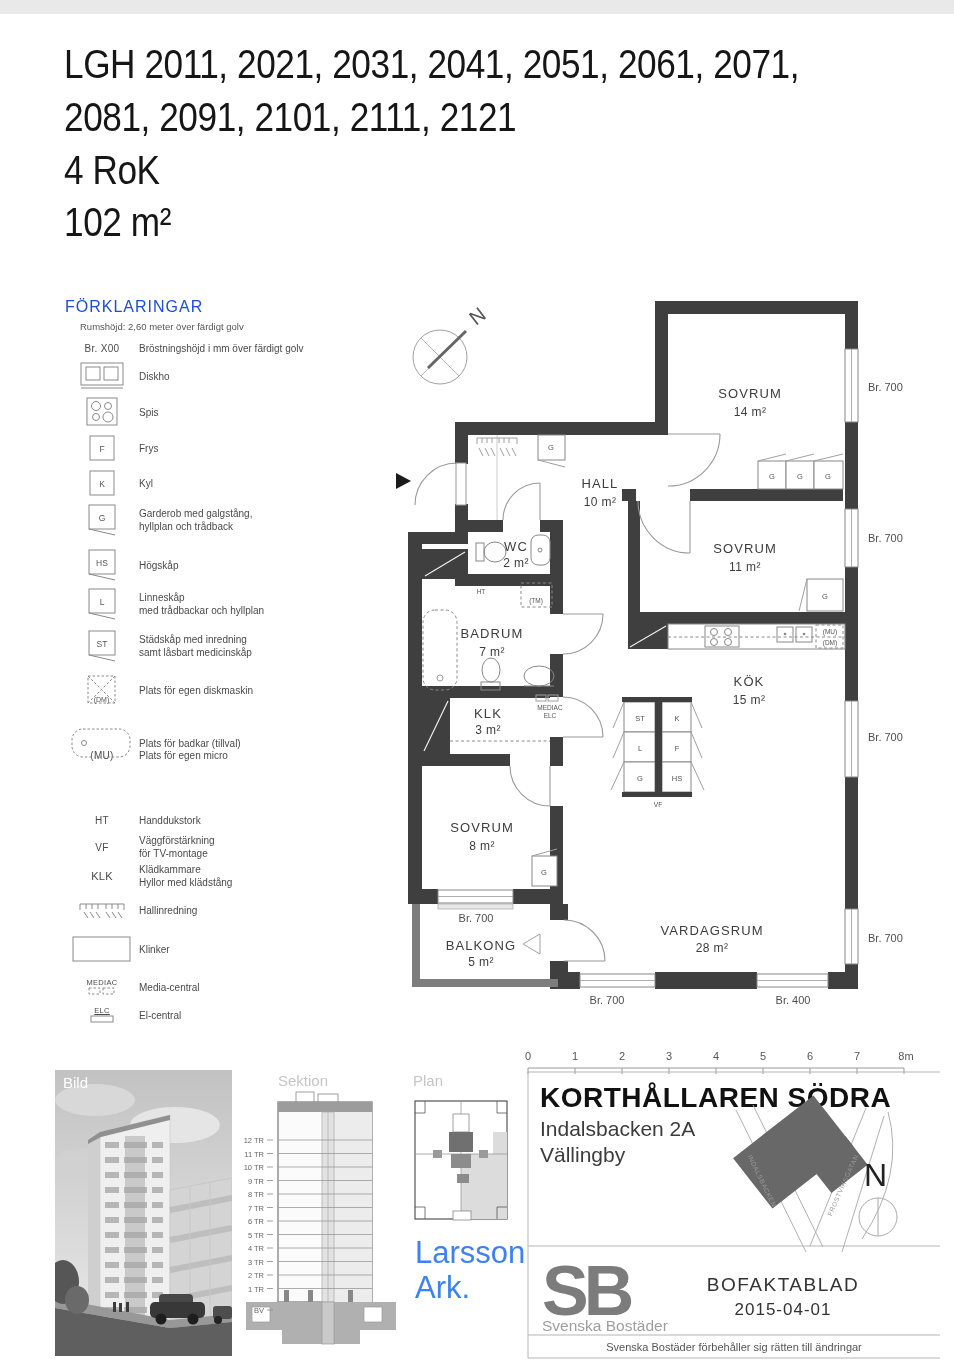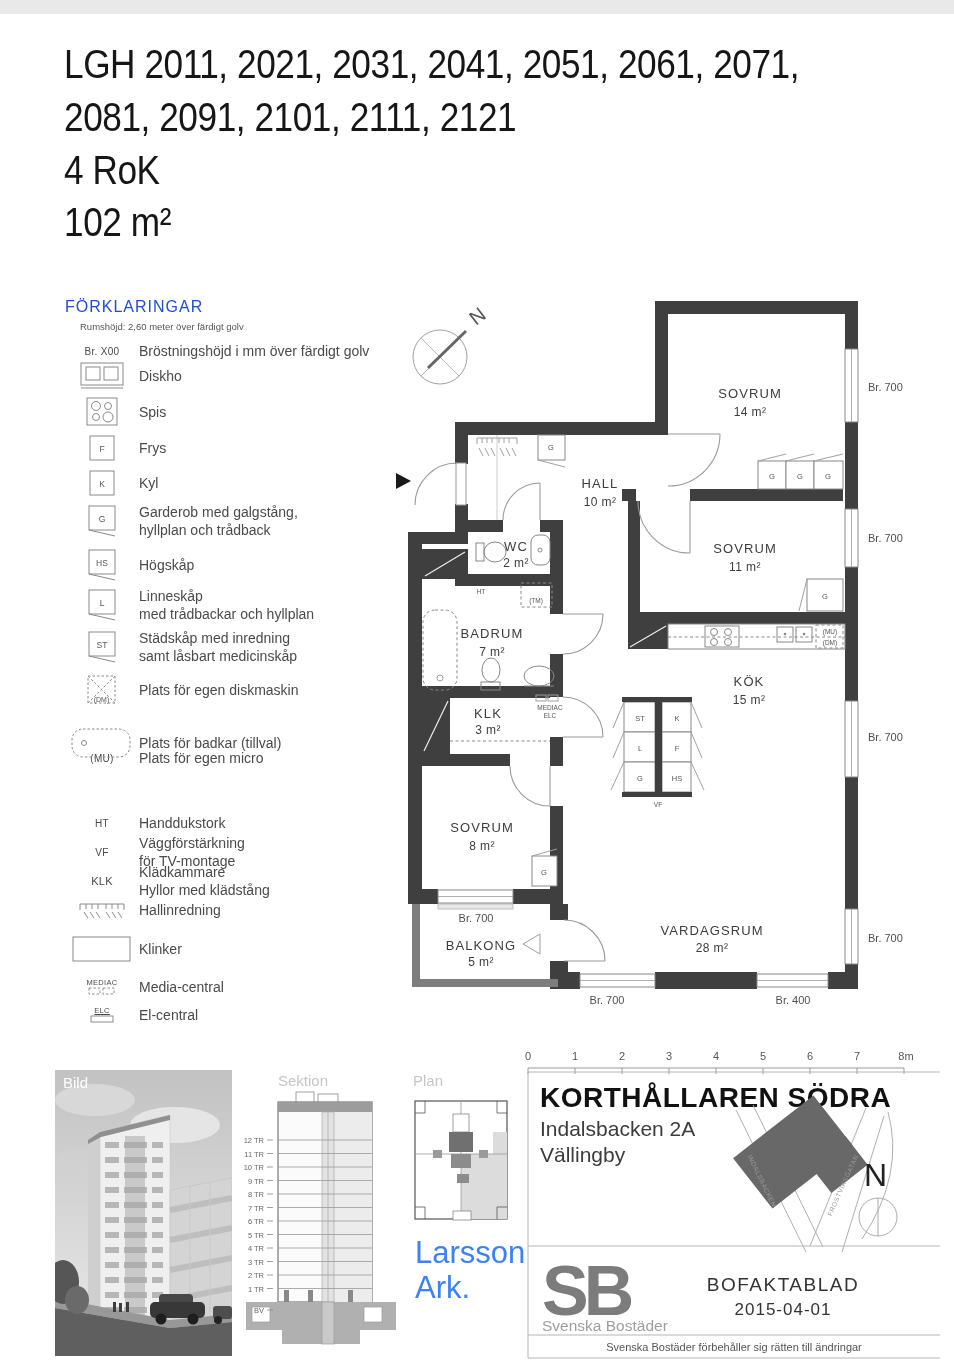--- a/index.html
+++ b/index.html
@@ -8,21 +8,21 @@
   .abs{position:absolute;}
   
   .title{left:64px;top:24px;font-size:40px;line-height:1.32;letter-spacing:-0.5px;color:#161616;
          transform:scaleX(.88);transform-origin:left top;white-space:nowrap;}
   
   .lg-head{left:65px;top:284px;font-size:16px;letter-spacing:1px;color:#1d4ed8;}
   .lg-sub{left:80px;top:307px;font-size:9.5px;color:#555;}
   .lg-row{left:65px;width:335px;display:flex;align-items:center;}
   .lg-sym{width:74px;display:flex;justify-content:center;align-items:center;color:#555;flex:none;}
   .lg-symtxt{font-size:10px;color:#4a4a4a;letter-spacing:.3px;}
-  .lg-lbl{font-size:14px;color:#4a4a4a;line-height:1.3;white-space:pre-line;}
+  .lg-lbl{font-size:10px;color:#4a4a4a;line-height:1.3;white-space:pre-line;}
   .sline{fill:none;stroke:#8a8a8a;stroke-width:1;}
   .sdash{fill:none;stroke:#8a8a8a;stroke-width:1;stroke-dasharray:2.5 2;}
   .stxt{font-size:8.5px;fill:#555;text-anchor:middle;font-family:"Liberation Sans",sans-serif;}
   .stxt2{font-size:7px;fill:#555;text-anchor:middle;font-family:"Liberation Sans",sans-serif;}
   
   .wall{fill:#3f3f3f;}
   .bwall{fill:#7d7d7d;}
   .thin{fill:#fff;stroke:#888;stroke-width:1;}
   .thino{fill:none;stroke:#888;stroke-width:1;}
   .thin2{fill:none;stroke:#a0a0a0;stroke-width:1;}

